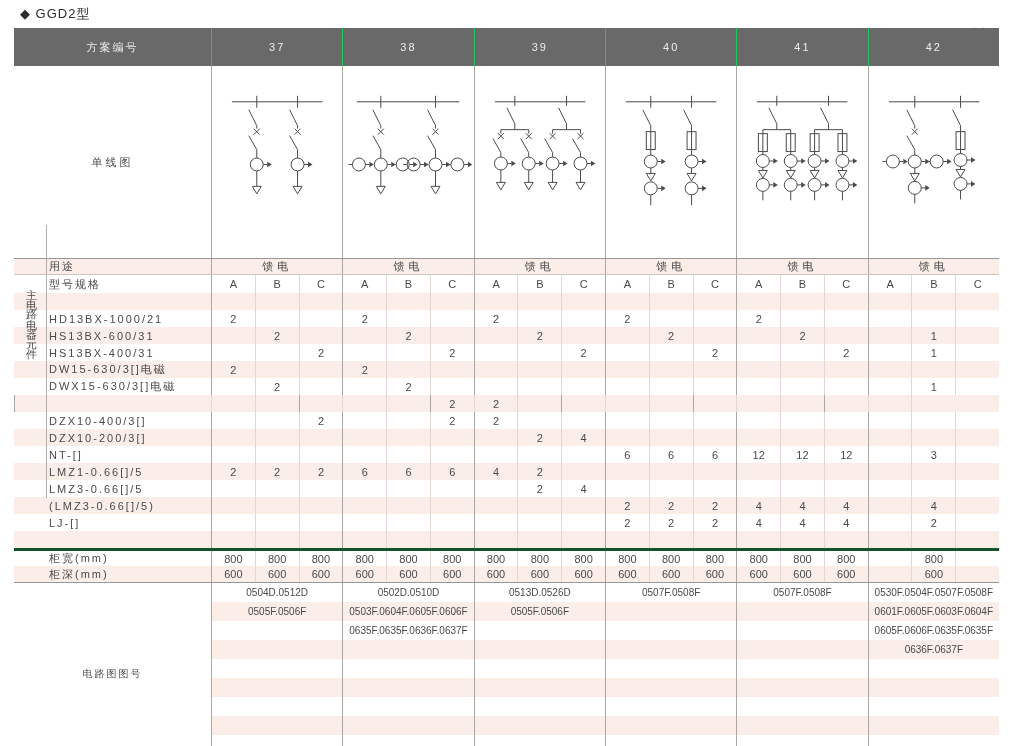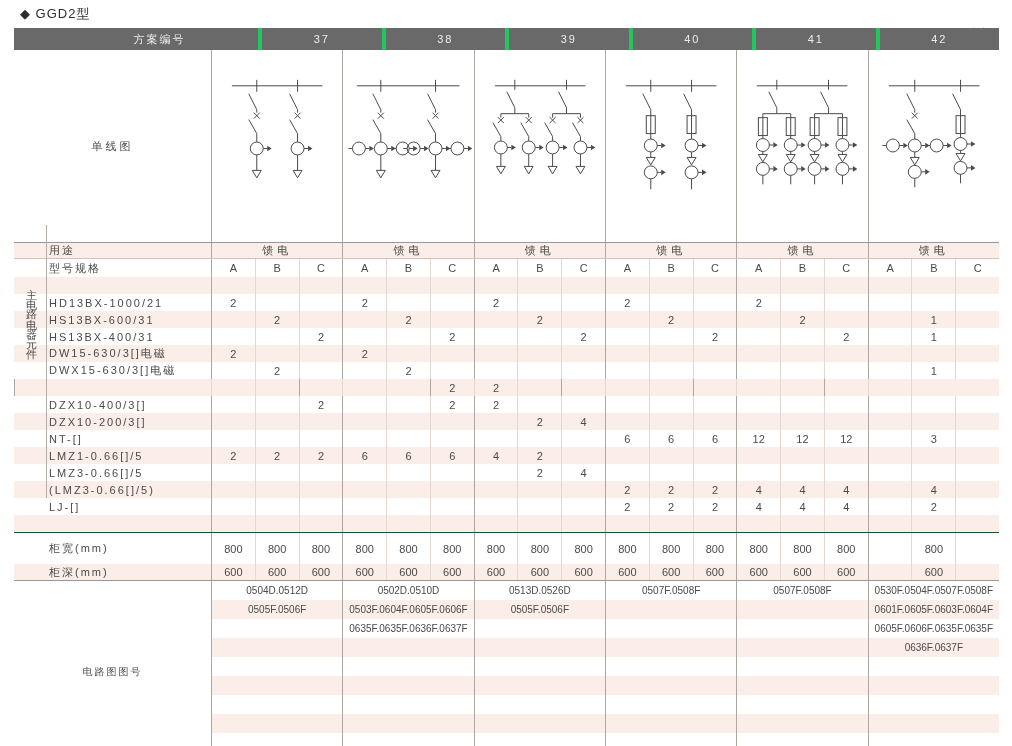--- a/index.html
+++ b/index.html
@@ -9,29 +9,29 @@
   .contd{position:absolute;right:16px;top:26px;font-size:10px;color:#3c3c3c;letter-spacing:1px;}
 
   .tbl{position:absolute;left:14px;top:28px;width:985px;background:#fff;}
   .row{display:grid;grid-template-columns:197px repeat(18,1fr);box-sizing:border-box;}
   .cell{display:flex;align-items:center;justify-content:center;box-sizing:border-box;
         font-size:11px;white-space:nowrap;overflow:hidden;}
   .span3{grid-column:span 3;}
   .pink{background:#fbede7;}
   .wh{background:#fff;}
 
-  .hdr{height:22px;background:#696969;padding-left:47px;}
+  .hdr{height:38px;background:#696969;}
   .hdr .cell{color:#ececec;letter-spacing:2px;font-size:11px;}
-  .hdr .ss{border-left:4px solid #22c55e;}
+  .hdr .ss{border-left:1px solid #22c55e;}
 
   .diag{height:192px;}
   .usage{height:17px;border-top:1px solid #979797;border-bottom:1px solid #cfc4bd;}
   .spec{height:18px;}
   .vrow{height:17px;}
-  .size1{height:32px;border-top:1px solid #14532d;}
+  .size1{height:18px;border-top:3px solid #14532d;}
   .size2{height:16px;}
   .remark{height:18px;border-top:1px solid #979797;border-bottom:1px solid #979797;}
 
   .ss{border-left:1px solid #ada7a2;}
   .sub{border-left:1px solid #e3d8d1;}
   .rlabel{justify-content:flex-start;padding-left:35px;letter-spacing:2px;}
   .clabel{justify-content:center;letter-spacing:3px;}
   .cjk{letter-spacing:4px;}
 
   .circsec{position:relative;height:182px;border-top:1px solid #979797;}

